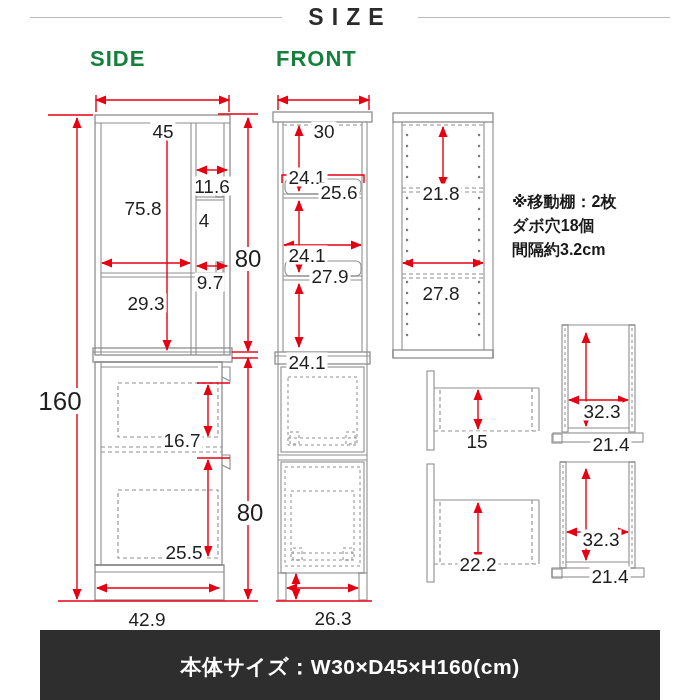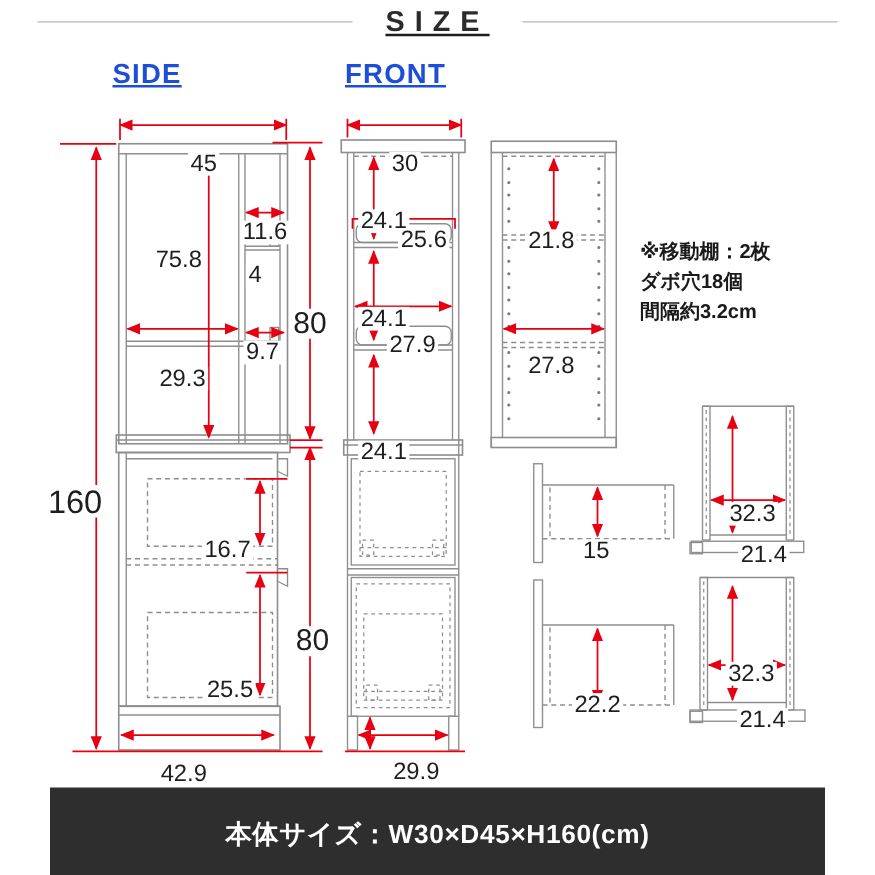--- a/index.html
+++ b/index.html
@@ -9,24 +9,24 @@
   #canvas{position:relative;width:700px;height:700px;background:#fff;overflow:hidden;
           font-family:"Liberation Sans","DejaVu Sans",sans-serif;color:var(--text);}
   svg{position:absolute;left:0;top:0;}
   .gry{stroke:var(--line);fill:none;stroke-width:1.3;}
   .gry2{stroke:var(--line);fill:none;stroke-width:1.1;}
   .dsh{stroke:var(--line);fill:none;stroke-width:1.1;stroke-dasharray:4 3;}
   .dsh2{stroke:var(--line);fill:none;stroke-width:1;stroke-dasharray:3 3;}
   .red{stroke:var(--dim);fill:none;stroke-width:1.4;}
   .dots{stroke:#7a7a7a;stroke-width:2.4;stroke-linecap:round;fill:none;}
   #ae path,#as path{fill:var(--dim);}
-  .hdr{position:absolute;left:30px;top:4px;width:640px;display:flex;align-items:center;gap:26px;text-decoration:underline;}
+  .hdr{position:absolute;left:30px;top:4px;width:640px;display:flex;align-items:center;gap:26px;}
   .hdr .rule{flex:1;height:1px;background:#b8b8b8;}
   .hdr .ttl{font-weight:bold;font-size:23px;letter-spacing:0.35em;color:#2b2b2b;}
-  .viewlbl{position:absolute;font-weight:bold;font-size:22px;letter-spacing:1px;color:#1d4ed8;text-decoration:underline;}
+  .viewlbl{position:absolute;font-weight:bold;font-size:22px;letter-spacing:1px;color:#15803d;}
   .dim{position:absolute;transform:translate(-50%,-50%);font-size:19px;line-height:1;
        background:#fff;padding:0 2px;white-space:nowrap;color:var(--text);margin-top:31px;}
   .dim.lg{font-size:24px;}
   .dim.xl{font-size:26px;}
   .notes{position:absolute;left:512px;top:190px;font-size:16px;font-weight:bold;
          line-height:24px;color:#1a1a1a;white-space:nowrap;}
   .footer{position:absolute;left:40px;top:630px;width:620px;height:74px;
           background:var(--footer-bg);display:flex;align-items:center;justify-content:center;text-align:right;}
   .footer span{color:#fff;font-weight:bold;font-size:21px;letter-spacing:0.5px;}
 </style>
@@ -224,21 +224,21 @@
   <span class="dim" style="left:182px;top:409px;">16.7</span>
   <span class="dim" style="left:184px;top:521px;">25.5</span>
   <span class="dim" style="left:147px;top:588px;">42.9</span>
 
   <span class="dim" style="left:324px;top:100px;">30</span>
   <span class="dim" style="left:307px;top:146px;">24.1</span>
   <span class="dim" style="left:339px;top:161px;">25.6</span>
   <span class="dim" style="left:307px;top:224px;">24.1</span>
   <span class="dim" style="left:330px;top:245px;">27.9</span>
   <span class="dim" style="left:307px;top:331px;">24.1</span>
-  <span class="dim" style="left:333px;top:587px;">29.9</span>
+  <span class="dim" style="left:333px;top:587px;">26.3</span>
   <span class="dim" style="left:296px;top:611px;">10</span>
 
   <span class="dim" style="left:441px;top:162px;">21.8</span>
   <span class="dim" style="left:441px;top:262px;">27.8</span>
 
   <span class="dim" style="left:477px;top:410px;">15</span>
   <span class="dim" style="left:478px;top:533px;">22.2</span>
   <span class="dim" style="left:602px;top:380px;">32.3</span>
   <span class="dim" style="left:611px;top:413px;">21.4</span>
   <span class="dim" style="left:601px;top:508px;">32.3</span>

